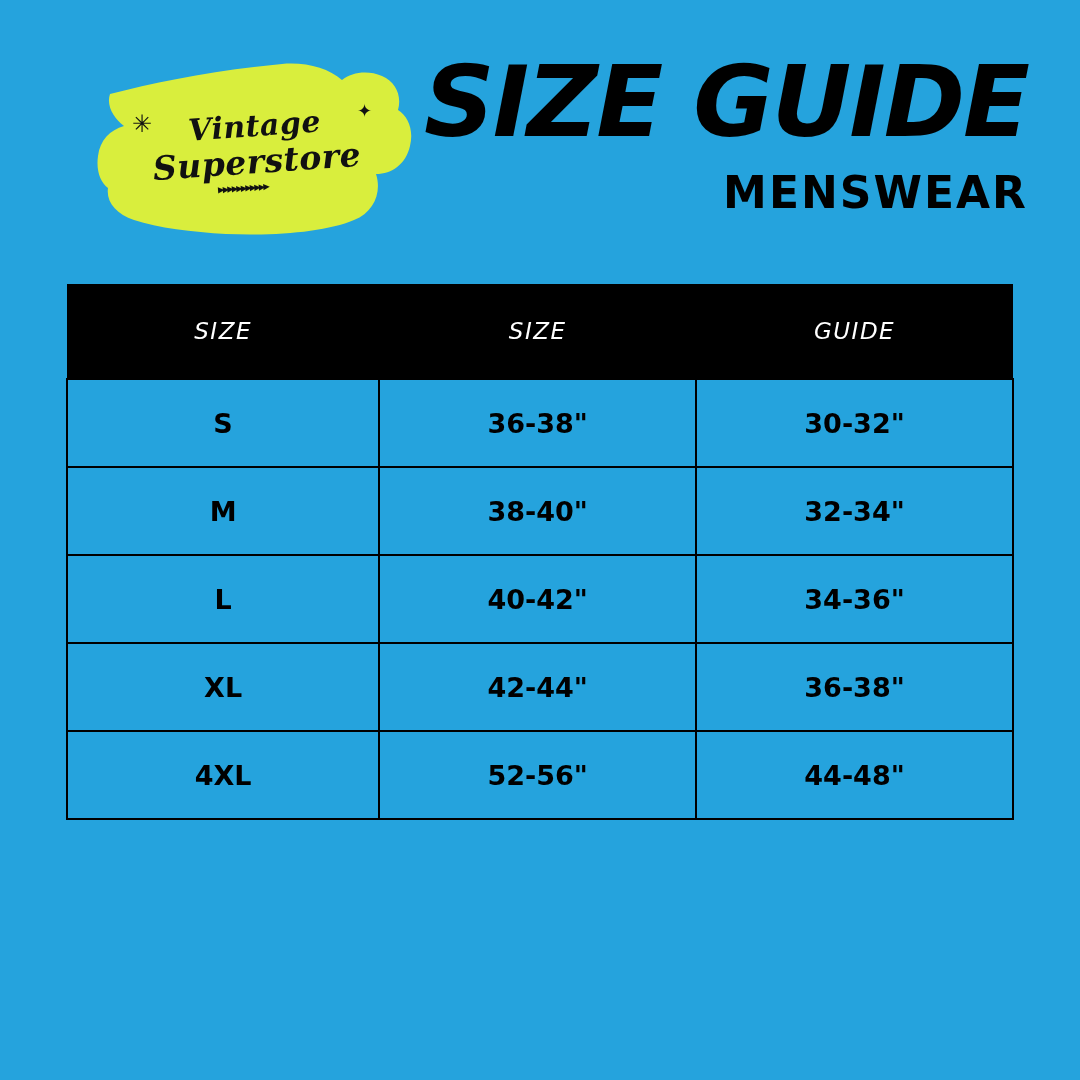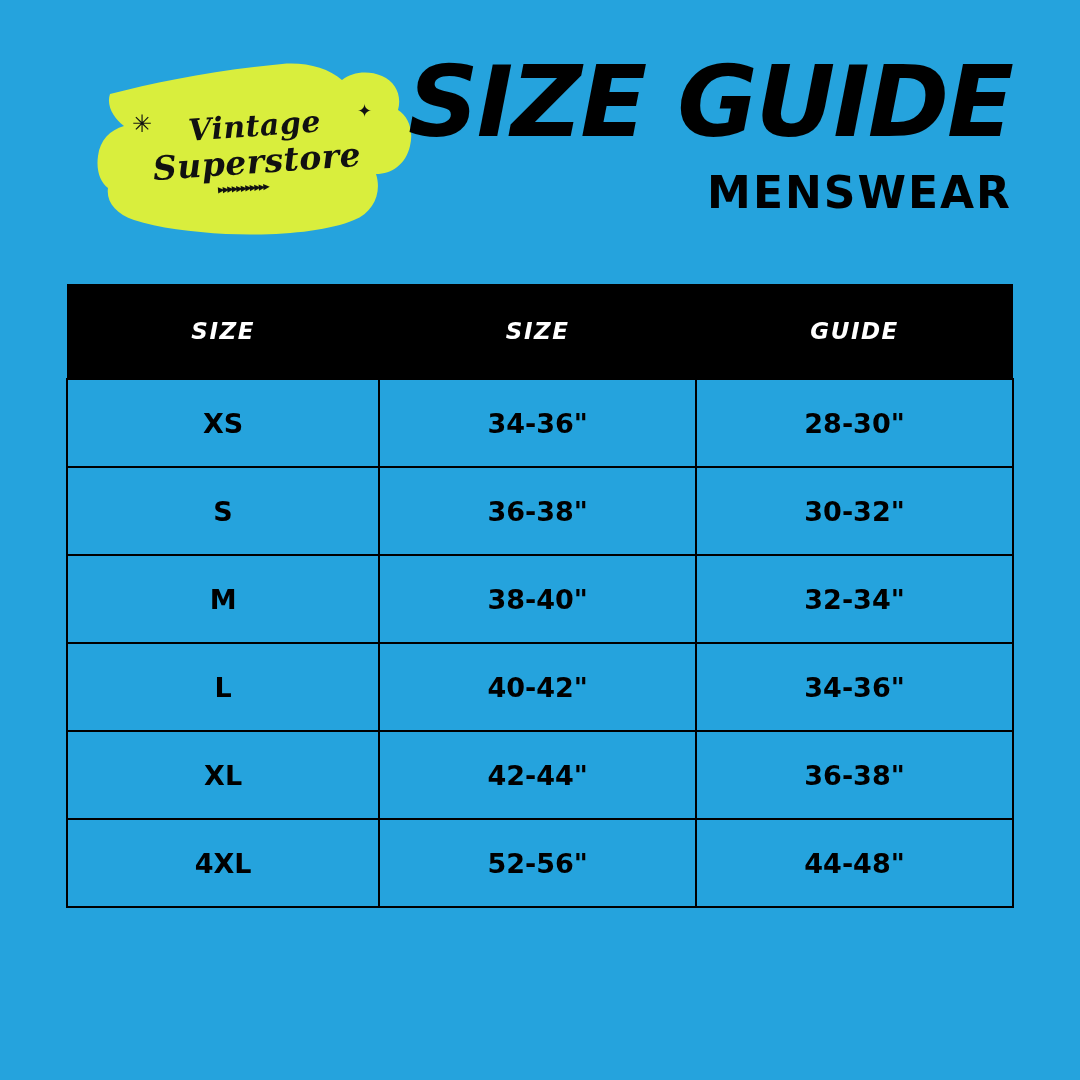--- a/index.html
+++ b/index.html
@@ -84,21 +84,21 @@
     font-size: 13px;
     letter-spacing: -2px;
     color: #111111;
     transform: rotate(-4deg);
     white-space: nowrap;
   }
 
   
   .title-block {
     position: absolute;
-    right: 68px;
+    right: 52px;
     top: 56px;
     text-align: right;
     width: 620px;
   }
   .main-title {
     font-family: "DejaVu Sans", sans-serif;
     font-weight: bold;
     font-style: italic;
     font-size: 98px;
     line-height: 0.95;
@@ -125,21 +125,21 @@
     top: 284px;
     width: 948px;
     border-collapse: collapse;
     table-layout: fixed;
   }
   .size-table th {
     background: #000000;
     color: #ffffff;
     height: 92px;
     font-family: "DejaVu Sans", sans-serif;
-    font-weight: bold;
+    font-weight: normal;
     font-style: italic;
     font-size: 23px;
     letter-spacing: 1.5px;
     text-align: center;
     border: none;
   }
   .size-table td {
     height: 84px;
     text-align: center;
     vertical-align: middle;
@@ -188,25 +188,20 @@
     </colgroup>
     <thead>
       <tr>
         <th>SIZE</th>
         <th>SIZE</th>
         <th>GUIDE</th>
       </tr>
     </thead>
     <tbody>
       <tr>
-        <td>XS</td>
-        <td>34-36"</td>
-        <td>28-30"</td>
-      </tr>
-      <tr>
         <td>S</td>
         <td>36-38"</td>
         <td>30-32"</td>
       </tr>
       <tr>
         <td>M</td>
         <td>38-40"</td>
         <td>32-34"</td>
       </tr>
       <tr>

